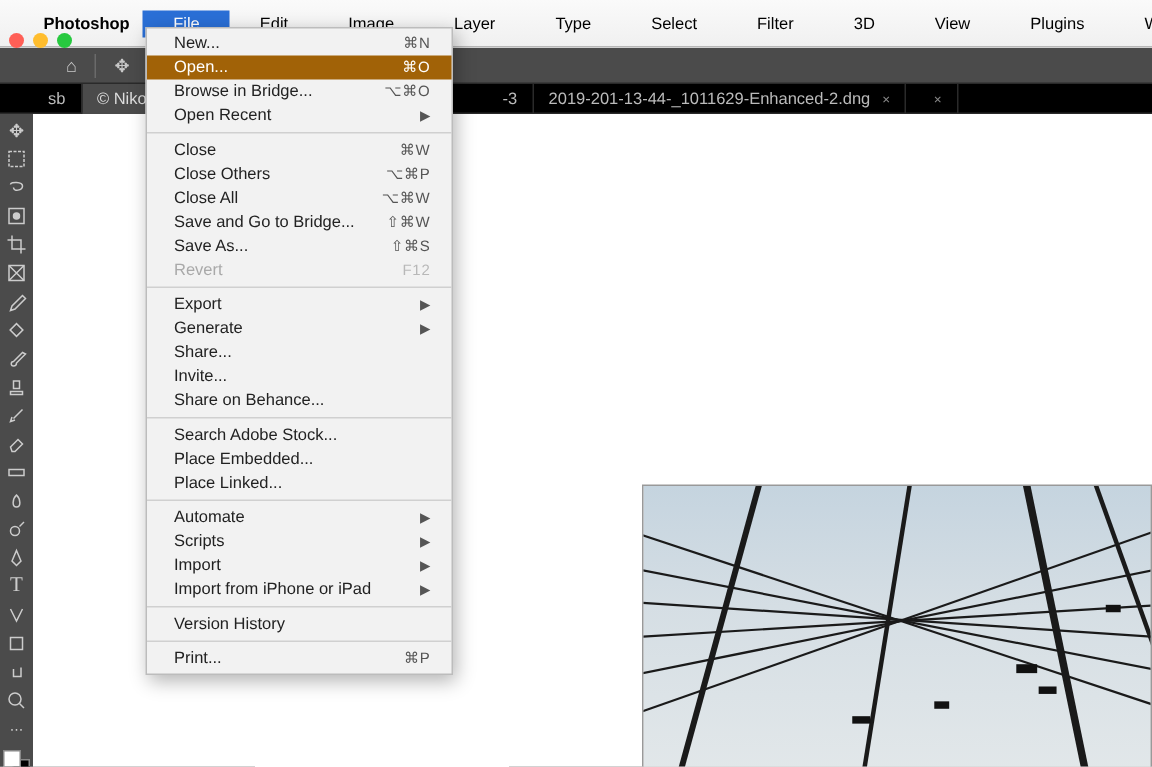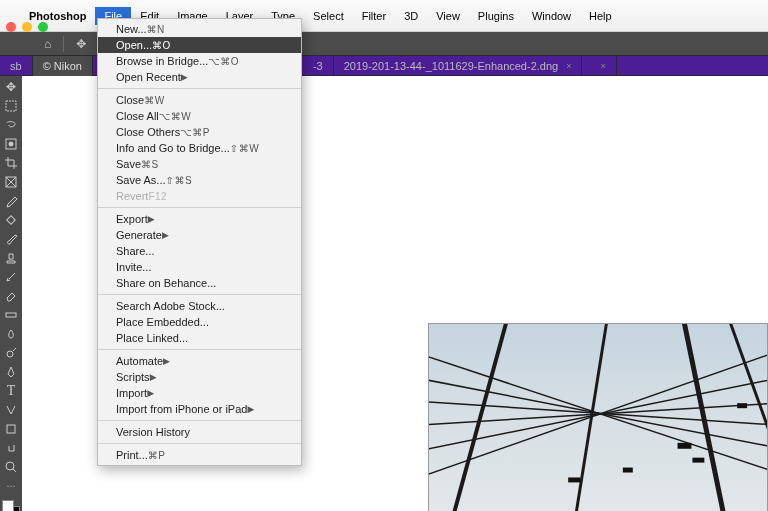--- a/index.html
+++ b/index.html
@@ -1,44 +1,44 @@
 <!DOCTYPE html>
 <html><head>
 <meta charset="utf-8">
 <style>
 *{margin:0;padding:0;box-sizing:border-box;font-family:-apple-system,"Helvetica Neue",Arial,sans-serif;font-size:11px;-webkit-font-smoothing:antialiased}
 body{width:768px;height:511px;background:#4b4b4b;overflow:hidden;position:relative}
 .menubar{height:32px;background:linear-gradient(#fafafa,#f0f0f0);display:flex;align-items:center;padding:0 8px;gap:0;border-bottom:1px solid #d0d0d0}
 .apple{font-size:13px;padding:0 10px 0 2px}
 .app-name{font-weight:700;padding:0 9px}
-.menu-item{padding:0 9px;height:18px;display:flex;align-items:center;cursor:default}
+.menu-item{padding:0 20px;height:18px;display:flex;align-items:center;cursor:default}
 .menu-item.active{background:#2a6fd6;color:#fff}
 .traffic{position:absolute;top:22px;left:6px;display:flex;gap:6px}
 .traffic span{width:10px;height:10px;border-radius:50%}
 .tl-r{background:#ff5f56}.tl-y{background:#ffbd2e}.tl-g{background:#27c93f}
 .optbar{height:24px;background:#4b4b4b;display:flex;align-items:center;padding-left:40px;gap:6px;border-bottom:1px solid #2a2a2a}
 .optbar .ico{color:#c8c8c8;font-size:12px;padding:0 4px}
 .optbar .sep{width:1px;height:16px;background:#6a6a6a;margin:0 2px}
-.tabbar{height:20px;background:#4c1d95;display:flex;align-items:center;border-bottom:1px solid #2a2a2a}
+.tabbar{height:20px;background:#000000;display:flex;align-items:center;padding-left:22px;border-bottom:1px solid #2a2a2a}
 .tab{color:#bbb;padding:0 10px;height:20px;display:flex;align-items:center;font-size:10px;border-right:1px solid #2a2a2a;white-space:nowrap}
 .tab.active{background:#4b4b4b;color:#ddd}
 .tab .x{margin-left:8px;color:#888;font-size:9px}
 .main{display:flex;height:calc(100% - 62px)}
 .toolbar{width:22px;background:#4b4b4b;display:flex;flex-direction:column;align-items:center;padding-top:2px;gap:1px}
 .tool{width:20px;height:18px;display:flex;align-items:center;justify-content:center;color:#ccc;font-size:12px;cursor:default}
 .tool svg{width:14px;height:14px;fill:#ccc;stroke:#ccc}
 .swatches{margin-top:4px;width:18px;height:18px;position:relative}
 .sw-fg{position:absolute;width:12px;height:12px;background:#fff;border:1px solid #888;top:0;left:0;z-index:2}
 .sw-bg{position:absolute;width:12px;height:12px;background:#000;border:1px solid #888;bottom:0;right:0}
 .canvas{flex:1;background:#fff;position:relative;overflow:hidden}
 .photo{position:absolute;right:0;bottom:0;width:340px;height:202px;background:linear-gradient(180deg,#c5d4df 0%,#d5dee4 40%,#e3e8ea 100%);border:1px solid #999}
 .photo svg{position:absolute;inset:0;width:100%;height:100%}
 .dropdown{position:absolute;top:18px;left:97px;width:205px;background:#f2f2f2;border:1px solid #bcbcbc;box-shadow:2px 4px 12px rgba(0,0,0,0.3);z-index:100;padding:2px 0}
-.dd-item{display:flex;justify-content:flex-start;align-items:center;height:16px;padding:0 14px 0 18px;font-size:11px;color:#222;cursor:default}
-.dd-item.hl{background:#404040;color:#fff}
+.dd-item{display:flex;justify-content:space-between;align-items:center;height:16px;padding:0 14px 0 18px;font-size:11px;color:#222;cursor:default}
+.dd-item.hl{background:#a16207;color:#fff}
 .dd-item.disabled{color:#a9a9a9}
 .dd-sep{height:1px;background:#d0d0d0;margin:3px 0}
 .dd-sc{font-size:10px;color:#555;letter-spacing:0.5px}
 .dd-item.hl .dd-sc{color:#fff}
 .dd-arrow{font-size:9px;color:#555}
 .dd-item.disabled .dd-sc{color:#b8b8b8}
 </style>
 </head>
 <body>
 
@@ -248,34 +248,30 @@
     <div class="dd-item">
       <span>Open Recent</span>
       <span class="dd-arrow">▶</span>
     </div>
     <div class="dd-sep"></div>
     <div class="dd-item">
       <span>Close</span>
       <span class="dd-sc">⌘W</span>
     </div>
     <div class="dd-item">
+      <span>Close Others</span>
+      <span class="dd-sc">⌥⌘P</span>
+    </div>
+    <div class="dd-item">
       <span>Close All</span>
       <span class="dd-sc">⌥⌘W</span>
     </div>
     <div class="dd-item">
-      <span>Close Others</span>
-      <span class="dd-sc">⌥⌘P</span>
-    </div>
-    <div class="dd-item">
-      <span>Info and Go to Bridge...</span>
+      <span>Save and Go to Bridge...</span>
       <span class="dd-sc">⇧⌘W</span>
-    </div>
-    <div class="dd-item">
-      <span>Save</span>
-      <span class="dd-sc">⌘S</span>
     </div>
     <div class="dd-item">
       <span>Save As...</span>
       <span class="dd-sc">⇧⌘S</span>
     </div>
     <div class="dd-item disabled">
       <span>Revert</span>
       <span class="dd-sc">F12</span>
     </div>
     <div class="dd-sep"></div>

